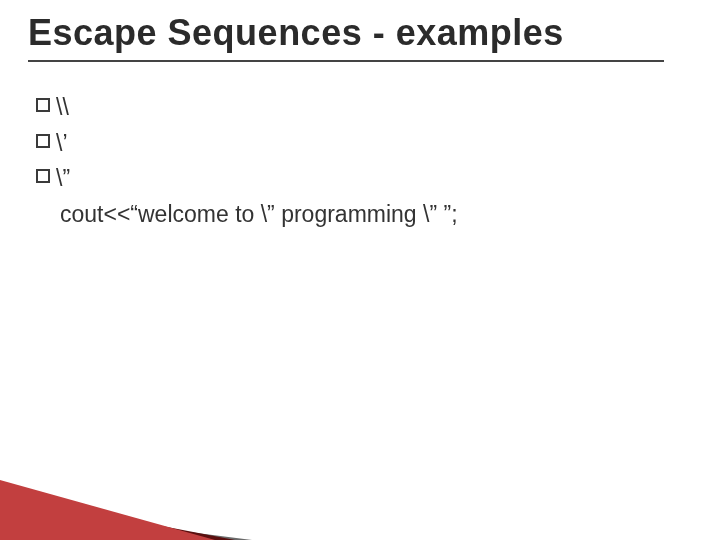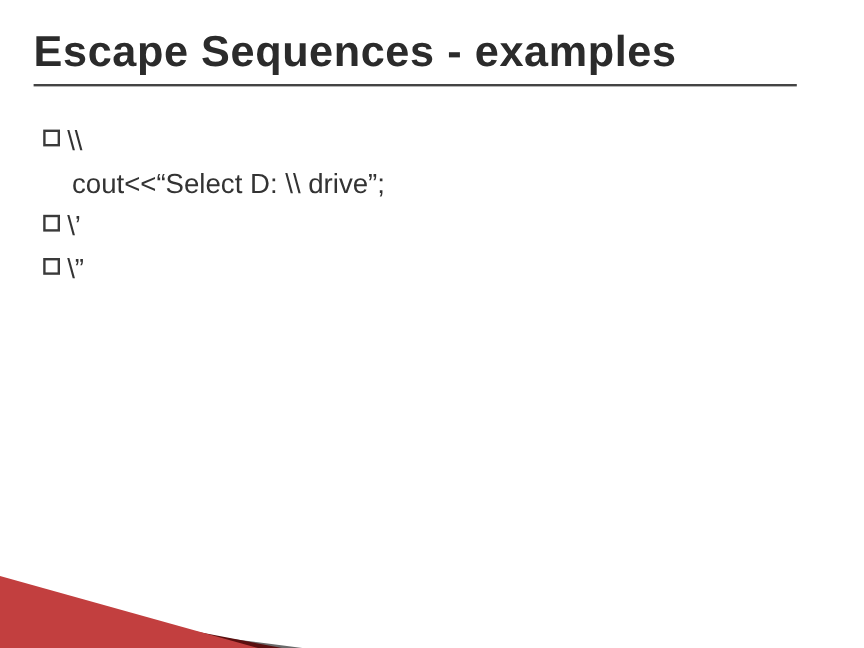--- a/index.html
+++ b/index.html
@@ -6,21 +6,21 @@
   html, body { width: 720px; height: 540px; overflow: hidden; }
   body {
     background: #ffffff;
     font-family: Verdana, Geneva, sans-serif;
     position: relative;
   }
   .slide {
     width: 692px;
     height: 540px;
     position: relative;
-    padding: 22px 28px;
+    padding: 12px 28px;
   }
   .title {
     font-family: "Lucida Sans", "Lucida Grande", Verdana, sans-serif;
     font-size: 36px;
     font-weight: 700;
     color: #2b2b2b;
     border-bottom: 2px solid #444;
     padding-bottom: 6px;
     letter-spacing: 0.5px;
     margin-bottom: 28px;
@@ -62,31 +62,31 @@
 
 <div class="slide">
   <h1 class="title">Escape Sequences - examples</h1>
 
   <div class="content">
 
     <div class="bullet-line">
       <span class="bullet-box"></span>
       <span>\\</span>
     </div>
-    <div class="indent">cout&lt;&lt;“Select D: \\ drive”;</div>
 
     <div class="bullet-line">
       <span class="bullet-box"></span>
       <span>\’</span>
     </div>
 
     <div class="bullet-line">
       <span class="bullet-box"></span>
       <span>\”</span>
     </div>
+    <div class="indent">cout&lt;&lt;“welcome to \” programming \” ”;</div>
 
   </div>
 
   <svg class="decoration" viewBox="0 0 260 90" preserveAspectRatio="none">
     <polygon points="0,90 0,58 252,90" fill="#6a6a6a"></polygon>
     <polygon points="0,90 0,45 235,90" fill="#5a0f0f"></polygon>
     <polygon points="0,90 0,30 215,90" fill="#c23f3f"></polygon>
   </svg>
 </div>
 

